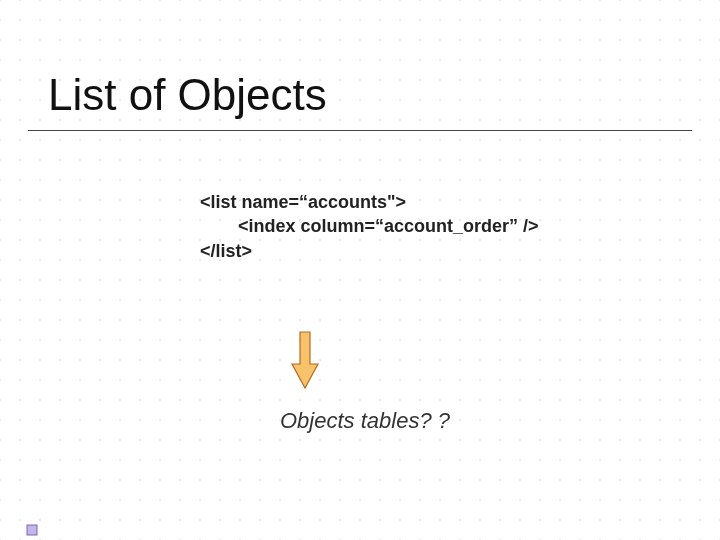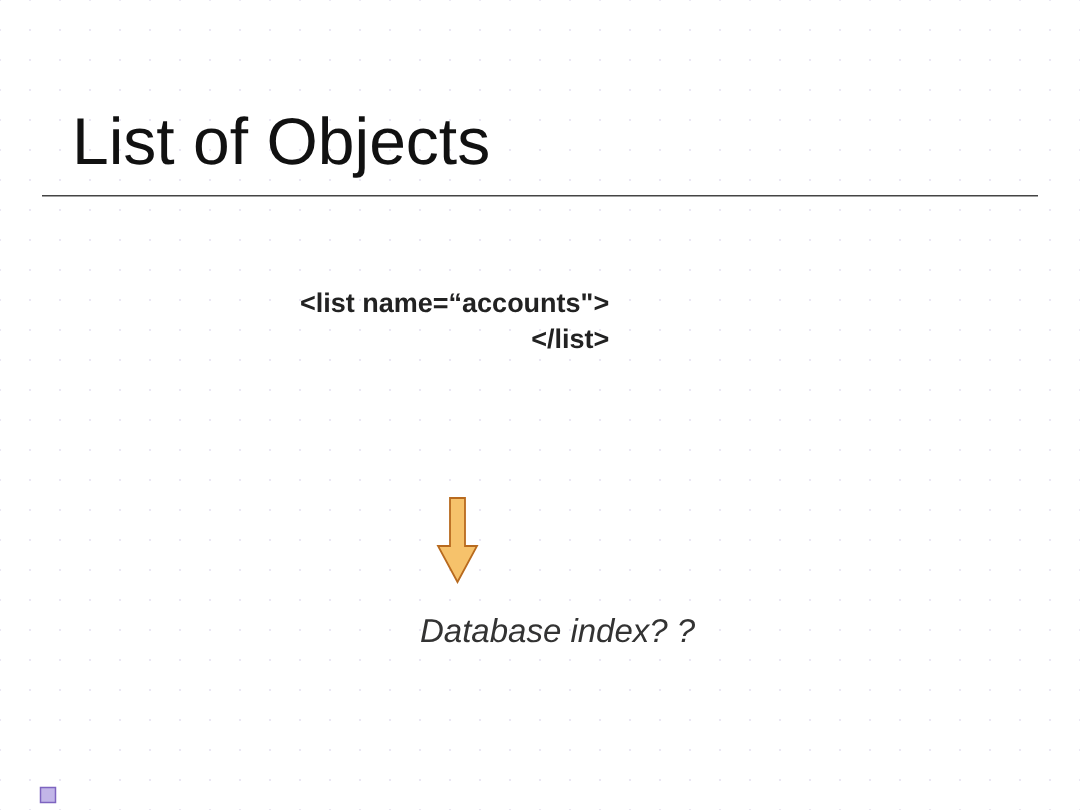--- a/index.html
+++ b/index.html
@@ -17,21 +17,20 @@
     position: absolute;
     inset: 0;
     background-image: radial-gradient(circle, rgba(120,100,180,0.15) 1px, transparent 1px);
     background-size: 20px 20px;
     background-position: 10px 10px;
   }
   .slide {
     position: relative;
     width: 720px;
     height: 540px;
-    text-align: right;
   }
   .title {
     position: absolute;
     left: 48px;
     top: 70px;
     font-family: Tahoma, Geneva, sans-serif;
     font-size: 44px;
     color: #111;
     font-weight: 400;
   }
@@ -86,26 +85,27 @@
 
 <div class="bg-grid"></div>
 
 <div class="slide">
 
   <div class="title">List of Objects</div>
   <div class="title-underline"></div>
 
   <div class="code-block">
     <span>&lt;list name=“accounts"&gt;</span><br>
+    <span class="indent">&lt;index column=“account_order” /&gt;</span>
     <span>&lt;/list&gt;</span>
   </div>
 
   <svg class="arrow" viewBox="0 0 30 60">
     <path d="M10 2 L20 2 L20 34 L28 34 L15 58 L2 34 L10 34 Z" fill="#F6C26B" stroke="#B86A1E" stroke-width="1.2"></path>
   </svg>
 
-  <div class="caption">Database index? ?</div>
+  <div class="caption">Objects tables? ?</div>
 
   <svg class="bullet" viewBox="0 0 12 12">
     <rect x="1" y="1" width="10" height="10" fill="#C2B6E8" stroke="#7E64C0" stroke-width="1"></rect>
   </svg>
 
 </div>
 
 </body></html>

